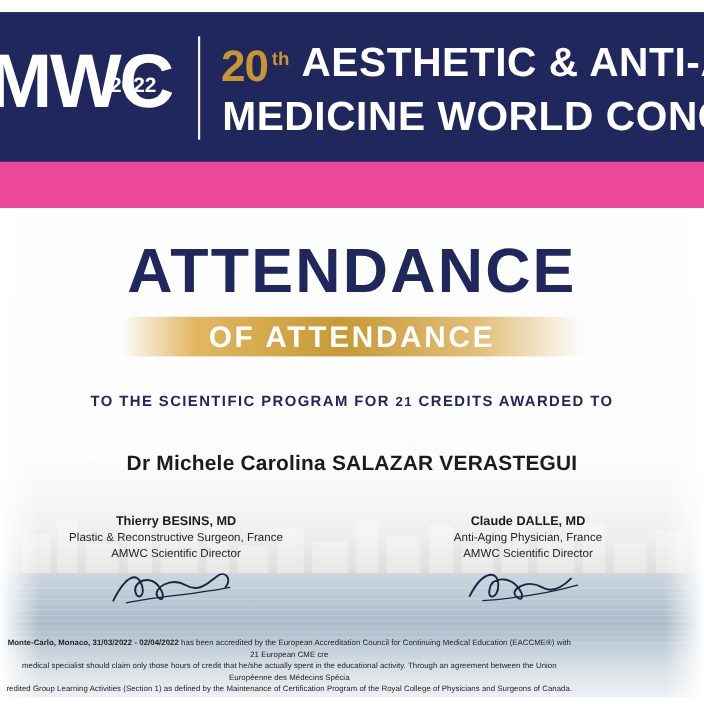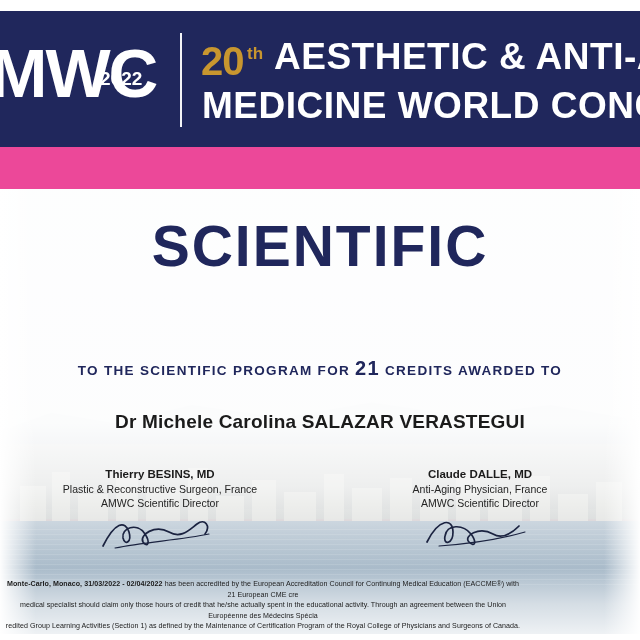--- a/index.html
+++ b/index.html
@@ -259,21 +259,21 @@
     top: 168px;
     left: 0;
     width: 640px;
     text-align: center;
     color: #20275c;
     font-size: 13.5px;
     font-weight: bold;
     letter-spacing: 1.3px;
   }
   .scientific-line .credits {
-    font-size: 20px;
+    font-size: 12px;
     font-weight: bold;
   }
 
   .recipient {
     position: absolute;
     top: 222px;
     left: 0;
     width: 640px;
     text-align: center;
     color: #1b1b1b;
@@ -383,22 +383,26 @@
       <i style="left:558px;width:30px;height:40px;"></i>
       <i style="left:596px;width:26px;height:52px;"></i>
     </div>
     <div class="photo-sea"></div>
     <div class="photo-sea-shimmer"></div>
 
     <div class="paper-overlay"></div>
     <div class="side-fade-l"></div>
     <div class="side-fade-r"></div>
 
-    <div class="cert-title">SCIENTIFIC</div>
-
+    <div class="cert-title">ATTENDANCE</div>
+
+    <div class="of-attendance-wrap">
+      <div class="of-attendance-bar"></div>
+      <div class="of-attendance-text">OF ATTENDANCE</div>
+    </div>
 
     <div class="scientific-line">
       <span>TO THE SCIENTIFIC PROGRAM FOR</span>
       <span class="credits">21</span>
       <span>CREDITS AWARDED TO</span>
     </div>
 
     <div class="recipient">Dr Michele Carolina SALAZAR VERASTEGUI</div>
 
     <div class="signatories">

